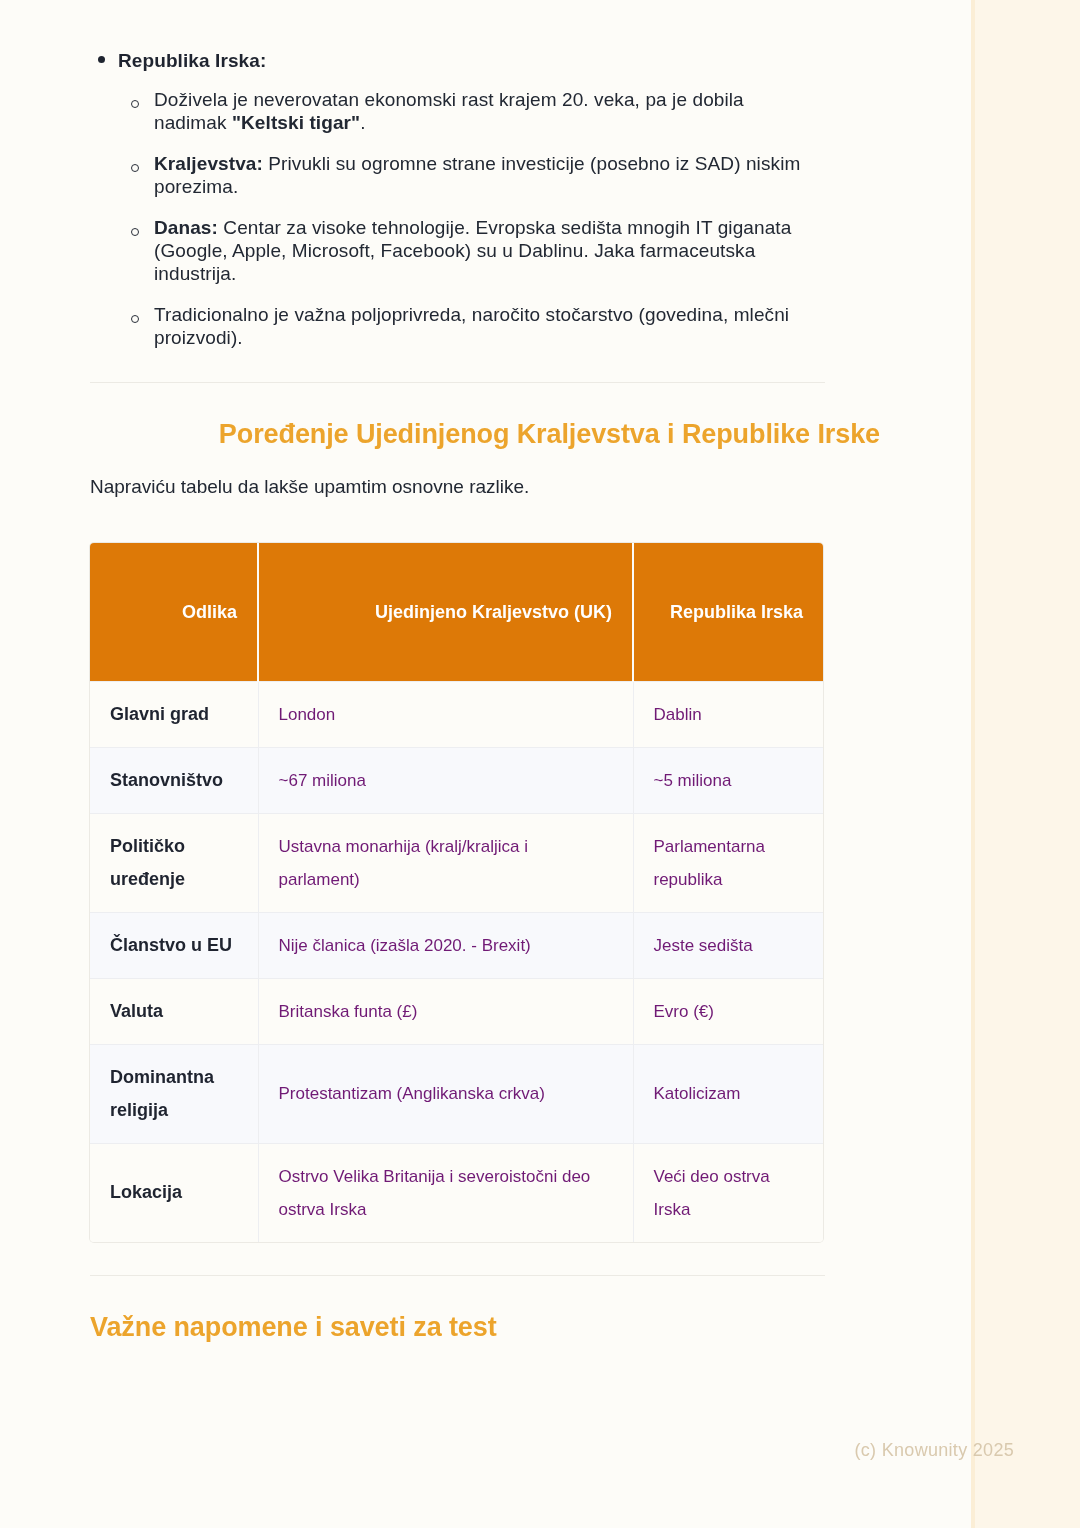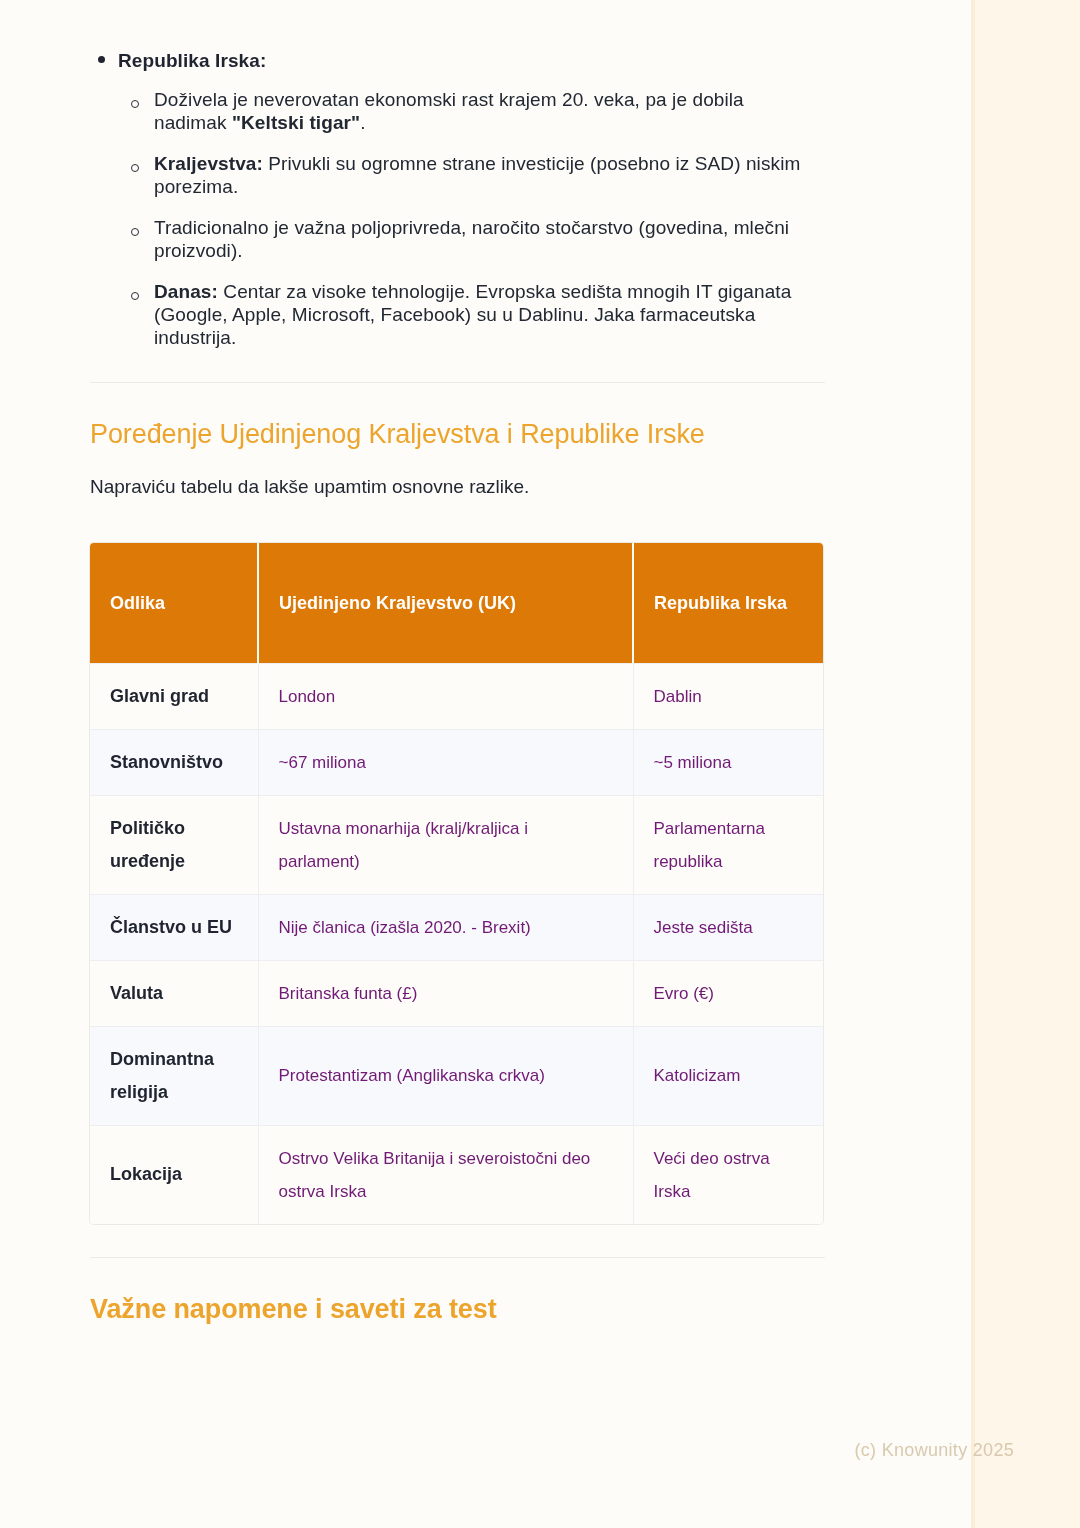--- a/index.html
+++ b/index.html
@@ -97,24 +97,25 @@
 
   hr.rule {
     border: 0;
     border-top: 1.5px solid #eceae4;
     margin: 33px 0 0 0;
     width: 735px;
   }
 
   h2.section-heading {
     font-size: 27px;
-    font-weight: normal;
+    font-weight: bold;
     color: #eca42c;
     margin: 36px 0 0 0;
     letter-spacing: -.1px;
+    text-align: right;
   }
 
   p.intro {
     font-size: 19px;
     line-height: 30px;
     color: #222833;
     margin: 22px 0 0 0;
   }
 
   
@@ -132,23 +133,23 @@
   }
   table.cmp col.c1 { width: 168px; }
   table.cmp col.c2 { width: 375px; }
   table.cmp col.c3 { width: 190px; }
 
   table.cmp thead th {
     background: #dd7907;
     color: #ffffff;
     font-size: 18px;
     font-weight: bold;
-    text-align: left;
+    text-align: right;
     padding: 20px 20px;
-    height: 120px;
+    height: 138px;
     vertical-align: middle;
     border-right: 2px solid #fdfcf8;
     line-height: 36px;
   }
   table.cmp thead th:last-child { border-right: 0; }
 
   table.cmp tbody td {
     font-size: 17px;
     line-height: 33px;
     color: #701a75;
@@ -201,25 +202,25 @@
         <li class="lvl2-item">
           <span class="lvl2-marker"></span>
           <span class="b"></span><span>Doživela je neverovatan ekonomski rast krajem 20. veka, pa je dobila nadimak </span><span class="b">"Keltski tigar"</span><span>.</span>
         </li>
         <li class="lvl2-item">
           <span class="lvl2-marker"></span>
           <span class="b">Kraljevstva:</span><span> Privukli su ogromne strane investicije (posebno iz SAD) niskim porezima.</span><span class="b"></span><span></span>
         </li>
         <li class="lvl2-item">
           <span class="lvl2-marker"></span>
+          <span class="b">Danas:</span><span> Centar za visoke tehnologije. Evropska sedišta mnogih IT giganata (Google, Apple, Microsoft, Facebook) su u Dablinu. Jaka farmaceutska industrija.</span><span class="b"></span><span></span>
+        </li>
+        <li class="lvl2-item">
+          <span class="lvl2-marker"></span>
           <span class="b"></span><span>Tradicionalno je važna poljoprivreda, naročito stočarstvo (govedina, mlečni proizvodi).</span><span class="b"></span><span></span>
-        </li>
-        <li class="lvl2-item">
-          <span class="lvl2-marker"></span>
-          <span class="b">Danas:</span><span> Centar za visoke tehnologije. Evropska sedišta mnogih IT giganata (Google, Apple, Microsoft, Facebook) su u Dablinu. Jaka farmaceutska industrija.</span><span class="b"></span><span></span>
         </li>
       </ul>
     </li>
   </ul>
 
   <hr class="rule">
 
   <h2 class="section-heading">Poređenje Ujedinjenog Kraljevstva i Republike Irske</h2>
 
   <p class="intro">Napraviću tabelu da lakše upamtim osnovne razlike.</p>

